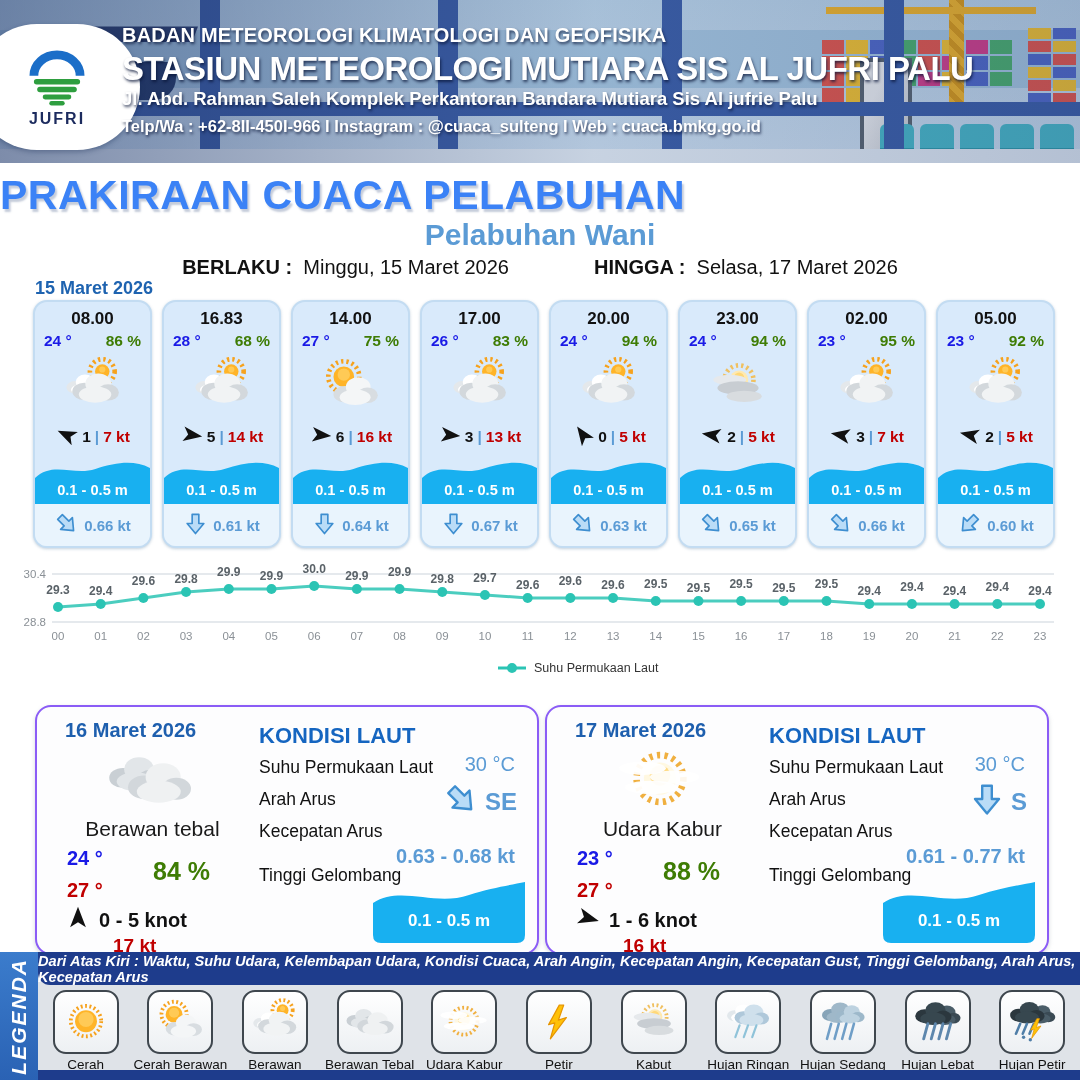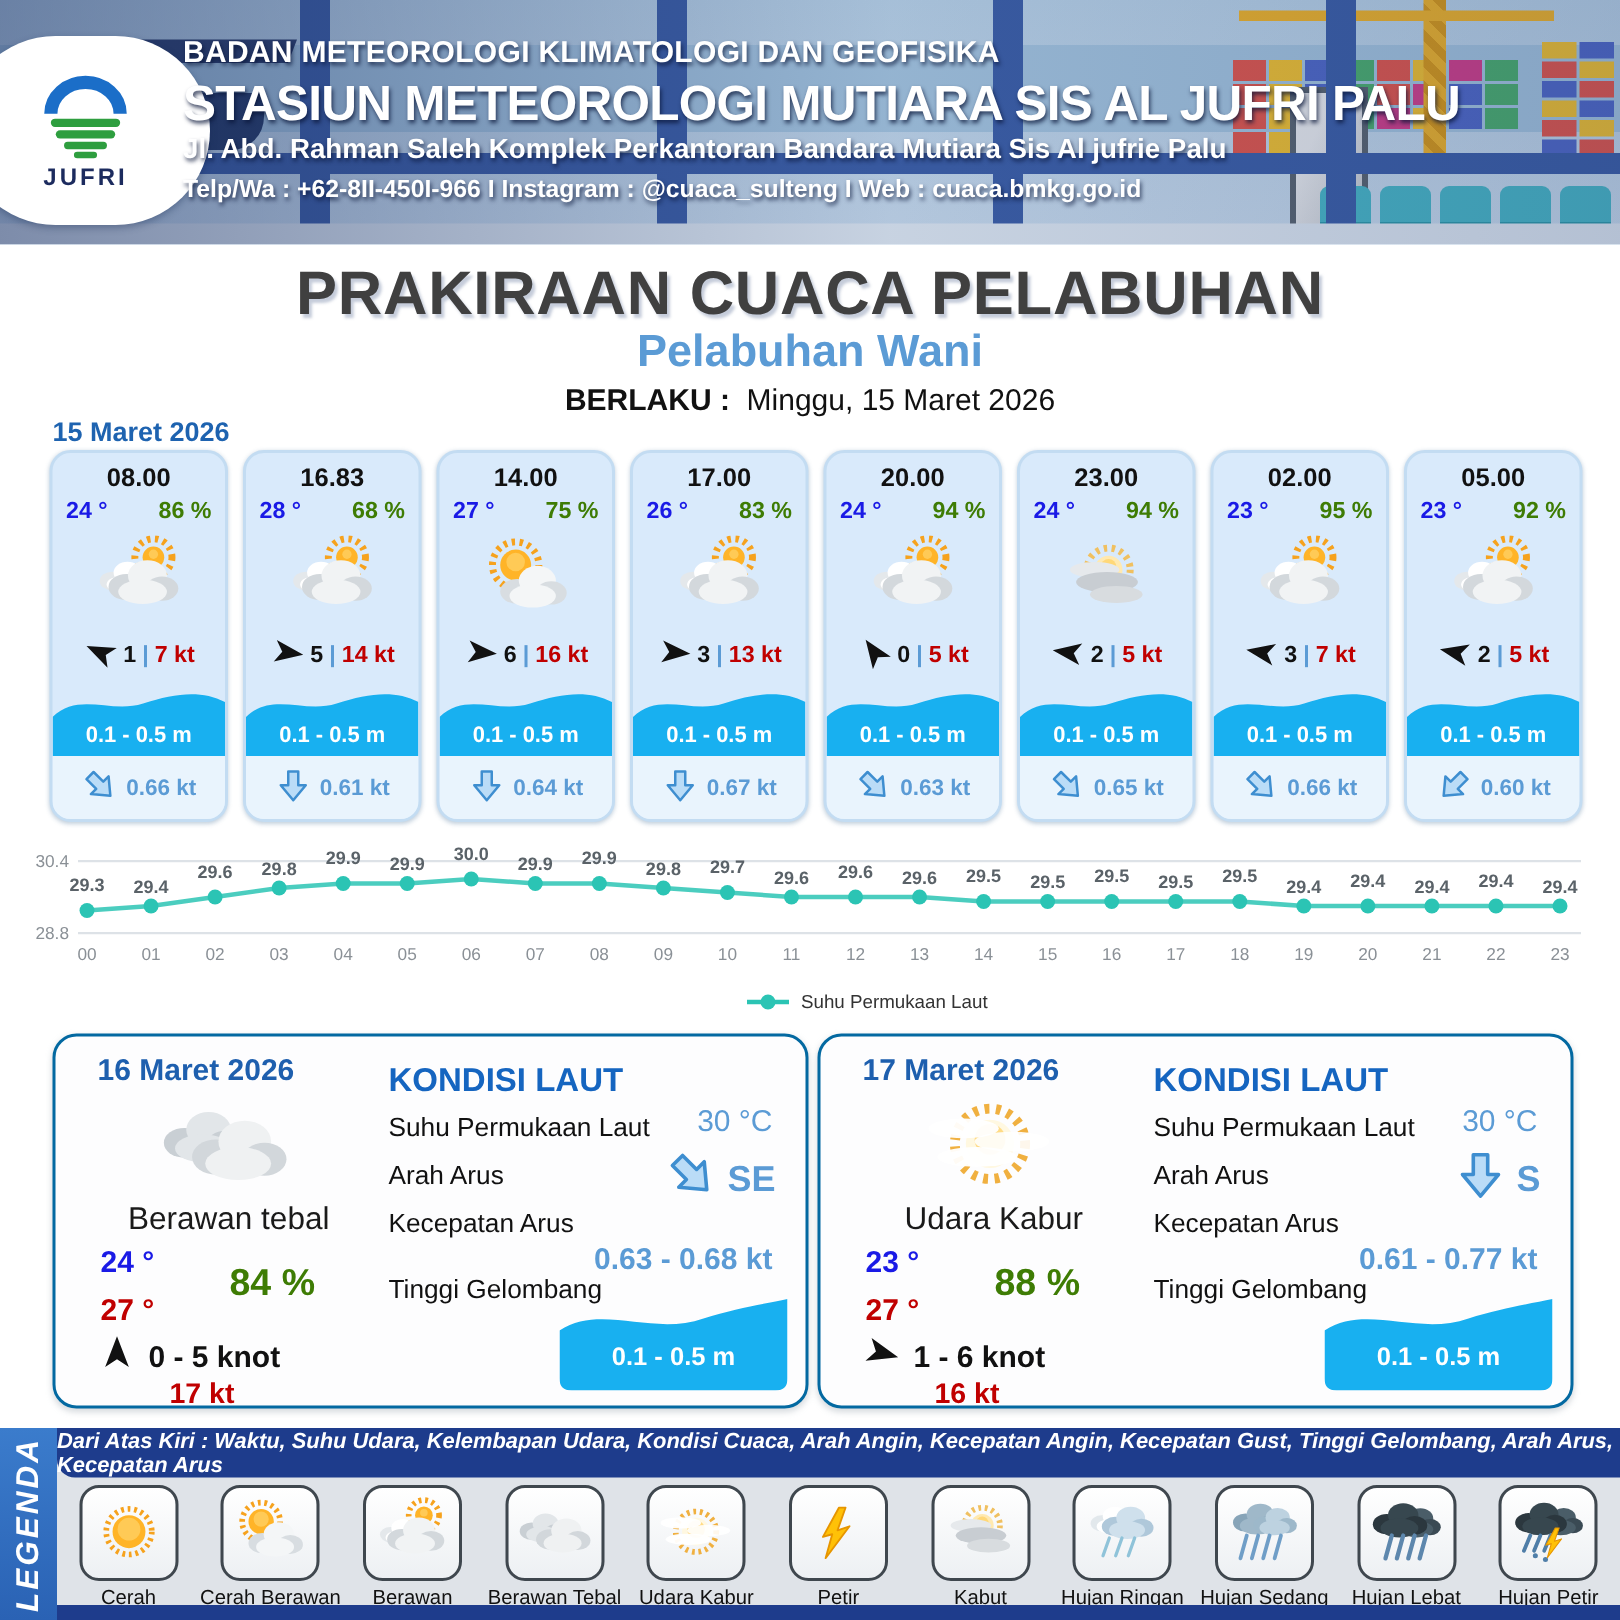--- a/index.html
+++ b/index.html
@@ -33,21 +33,21 @@
   .h-overlay{position:absolute;inset:0;background:linear-gradient(90deg,rgba(28,48,98,.5),rgba(28,48,98,.12) 55%,rgba(28,48,98,.22))}
   .logo{position:absolute;left:-26px;top:24px;width:166px;height:126px;background:#fff;border-radius:63px;display:flex;flex-direction:column;align-items:center;justify-content:center;box-shadow:0 2px 5px rgba(20,40,80,.35)}
   .logo .lbl{font-weight:bold;font-size:16px;color:#1c2b5e;letter-spacing:2px;margin-top:1px}
   .h-text{position:absolute;left:122px;top:24px;color:#fff;text-shadow:1px 2px 3px rgba(8,20,55,.75)}
   .h-agency{font-size:20px;font-weight:bold;letter-spacing:.2px}
   .h-station{font-size:33px;font-weight:bold;letter-spacing:-.5px;margin:3px 0 0}
   .h-address{font-size:18.5px;font-weight:bold}
   .h-contact{font-size:16.5px;font-weight:bold;margin-top:7px}
 
   
-  .title-main{position:absolute;left:0;top:172px;width:100%;text-align:center;font-size:41px;font-weight:bold;color:#404040;letter-spacing:.5px;text-shadow:2px 3px 2px rgba(90,110,150,.35)}
+  .title-main{position:absolute;left:0;top:172px;width:100%;font-size:41px;font-weight:bold;color:#3b82f6;letter-spacing:.5px;text-shadow:2px 3px 2px rgba(90,110,150,.35)}
   .title-sub{position:absolute;left:0;top:218px;width:100%;text-align:center;font-size:30px;font-weight:bold;color:#5b9bd5}
   .valid-row{position:absolute;left:0;top:256px;width:100%;display:flex;justify-content:center;gap:85px;font-size:20px;color:#111}
   .valid-row b{font-weight:bold}
   .date-label{position:absolute;left:35px;top:278px;font-size:18px;font-weight:bold;color:#1e63b0}
 
   
   .cards{position:absolute;left:33px;top:300px;width:1022px;height:248px;display:grid;grid-template-columns:repeat(8,1fr);gap:10px}
   .card{background:#d9eafb;border:2px solid #c3dcf2;border-radius:14px;display:flex;flex-direction:column;overflow:hidden;box-shadow:0 1px 3px rgba(120,150,180,.45)}
   .c-time{text-align:center;font-weight:bold;font-size:17px;color:#111;margin-top:7px}
   .c-row{display:flex;justify-content:space-between;padding:3px 9px 0;font-weight:bold;font-size:15.5px}
@@ -59,21 +59,21 @@
   .c-gust{color:#c00000}
   .c-wave{display:block;width:100%;height:52px;margin-top:auto}
   .c-wave text{font-family:"Liberation Sans",sans-serif;font-size:15px;font-weight:bold;fill:#fff}
   .c-foot{height:42px;background:#e9f4fd;display:flex;align-items:center;justify-content:center;gap:5px;font-weight:bold;font-size:15px;color:#5b9bd5}
 
   
   #sst-chart{position:absolute;left:0;top:556px}
 
   
   .summaries{position:absolute;left:0;top:689px;width:1080px;height:248px}
-  .sum-card{position:absolute;top:0;width:500px;height:246px;background:#fdfdfe;border:2px solid #0369a1;border-radius:16px;box-shadow:0 2px 4px rgba(150,160,170,.4)}
+  .sum-card{position:absolute;top:16px;width:500px;height:246px;background:#fdfdfe;border:2px solid #8b5cf6;border-radius:16px;box-shadow:0 2px 4px rgba(150,160,170,.4)}
   .sum-a{left:35px}.sum-b{left:545px}
   .s-date{position:absolute;left:28px;top:12px;font-size:20px;font-weight:bold;color:#1e5fae}
   .s-icon{position:absolute;left:44px;top:32px;width:138px;height:82px}
   .s-icon svg{width:100%;height:100%}
   .s-cond{position:absolute;left:8px;top:110px;width:215px;text-align:center;font-size:21px;color:#1a1a1a}
   .s-tmin{position:absolute;left:30px;top:140px;font-size:20px;font-weight:bold;color:#1a1ae6}
   .s-tmax{position:absolute;left:30px;top:172px;font-size:20px;font-weight:bold;color:#c00000}
   .s-hum{position:absolute;left:116px;top:150px;font-size:25px;font-weight:bold;color:#3e7c04}
   .s-wind{position:absolute;left:28px;top:198px;display:flex;align-items:center;gap:8px;font-size:20px;font-weight:bold;color:#111}
   .s-gust{position:absolute;left:76px;top:228px;font-size:19px;font-weight:bold;color:#c00000}
@@ -186,20 +186,21 @@
       <div class="h-station">STASIUN METEOROLOGI MUTIARA SIS AL JUFRI PALU</div>
       <div class="h-address">Jl. Abd. Rahman Saleh Komplek Perkantoran Bandara Mutiara Sis Al jufrie Palu</div>
       <div class="h-contact">Telp/Wa : +62-8II-450I-966  I  Instagram : @cuaca_sulteng  I  Web : cuaca.bmkg.go.id</div>
     </div>
   </header>
 
   <div class="title-main">PRAKIRAAN CUACA PELABUHAN</div>
   <div class="title-sub">Pelabuhan Wani</div>
   <div class="valid-row">
     <span><b>BERLAKU :</b>&nbsp;&nbsp;<span>Minggu, 15 Maret 2026</span></span>
+    <span><b>HINGGA :</b>&nbsp;&nbsp;<span>Selasa, 17 Maret 2026</span></span>
   </div>
   <div class="date-label">15 Maret 2026</div>
 
   <section class="cards" id="cards">
     <div class="card">
       <div class="c-time">08.00</div>
       <div class="c-row">
         <span class="c-temp">24 °</span>
         <span class="c-hum">86 %</span>
       </div>

